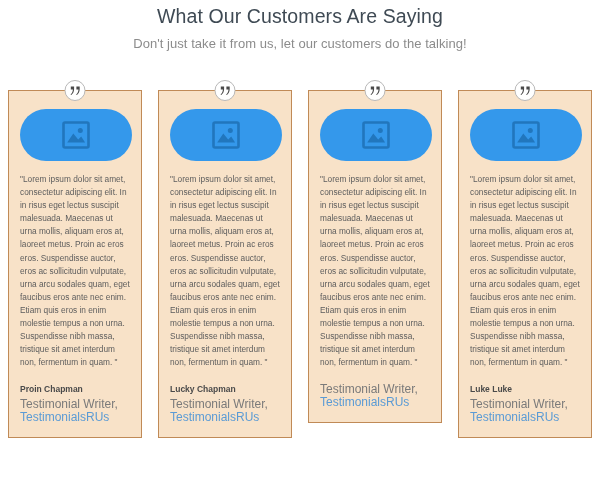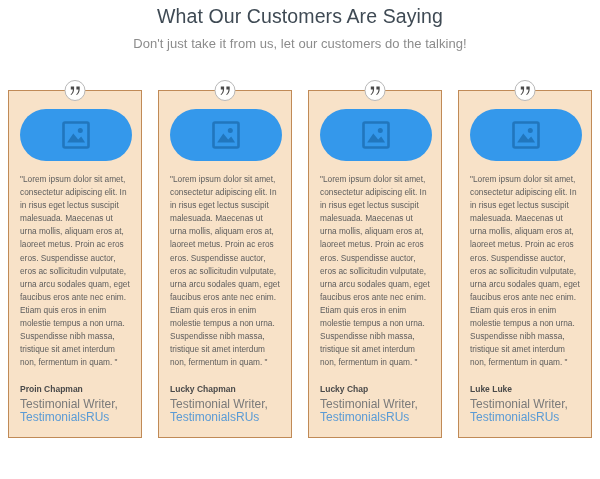--- a/index.html
+++ b/index.html
@@ -184,21 +184,20 @@
       </div>
       <div class="thumb">
         <svg width="30" height="30" viewBox="0 0 30 30" aria-hidden="true">
           <rect x="2.5" y="2.5" width="25" height="25" rx="1.5" fill="none" stroke="#2176bd" stroke-width="2.6"></rect>
           <circle cx="19.3" cy="10.4" r="2.5" fill="#2176bd"></circle>
           <path d="M6.2 22.4 L12.3 13.6 L17.2 19.4 L20.2 16.4 L24.1 22.4 Z" fill="#2176bd"></path>
         </svg>
       </div>
       <p class="testimonial-text">"Lorem ipsum dolor sit amet, consectetur adipiscing elit. In in risus eget lectus suscipit malesuada. Maecenas ut urna mollis, aliquam eros at, laoreet metus. Proin ac eros eros. Suspendisse auctor, eros ac sollicitudin vulputate, urna arcu sodales quam, eget faucibus eros ante nec enim. Etiam quis eros in enim molestie tempus a non urna. Suspendisse nibh massa, tristique sit amet interdum non, fermentum in quam. "</p>
       <div class="author-block">
-        <p class="author-name">Lucky Chap</p>
         <p class="author-role">Testimonial Writer,</p>
         <a class="author-link">TestimonialsRUs</a>
       </div>
     </div>
 
     <div class="card">
       <div class="quote-badge">
         <svg width="11" height="9" viewBox="0 0 11 9" aria-hidden="true">
           <path d="M1.0 8.6 C2.6 7.0 3.3 5.4 3.4 3.4 L1.3 3.4 L1.3 0.4 L4.6 0.4 L4.6 3.1 C4.6 5.7 3.6 7.6 1.8 8.9 Z" fill="#4a4a4a"></path>
           <path d="M6.6 8.6 C8.2 7.0 8.9 5.4 9.0 3.4 L6.9 3.4 L6.9 0.4 L10.2 0.4 L10.2 3.1 C10.2 5.7 9.2 7.6 7.4 8.9 Z" fill="#4a4a4a"></path>

